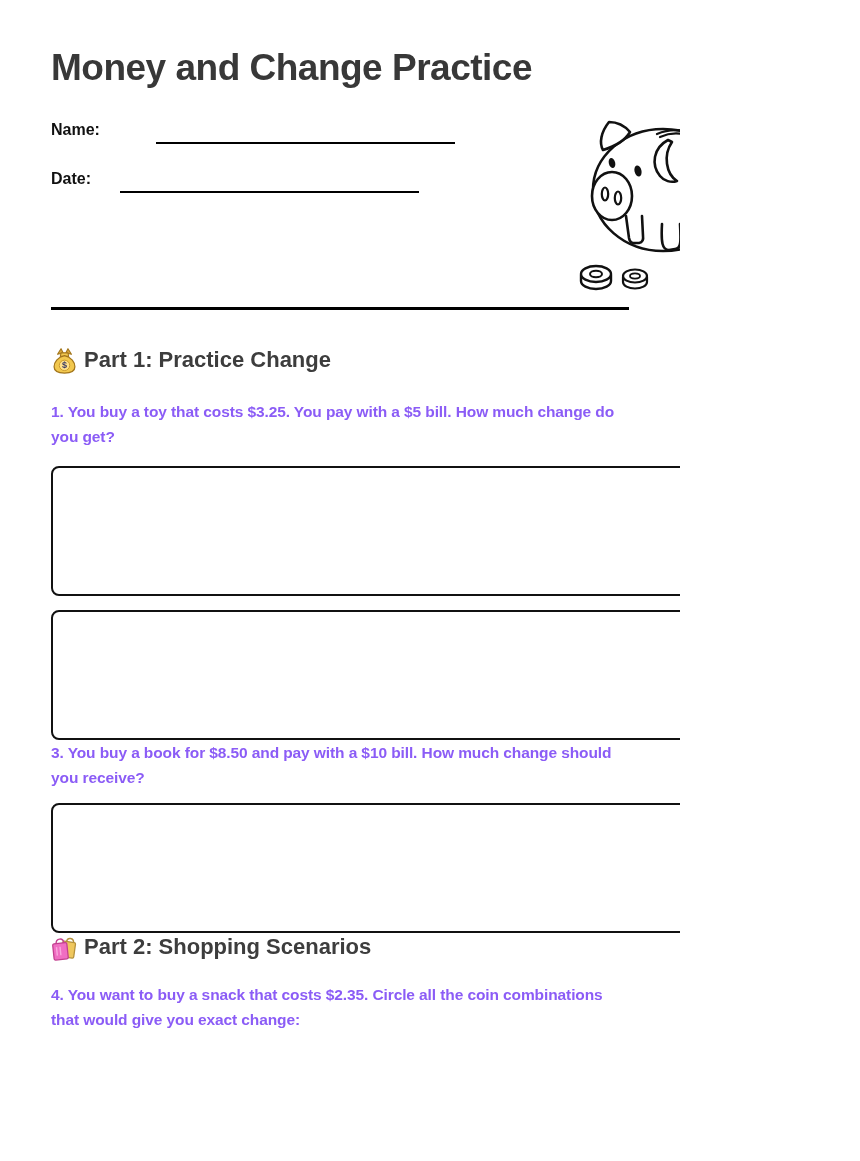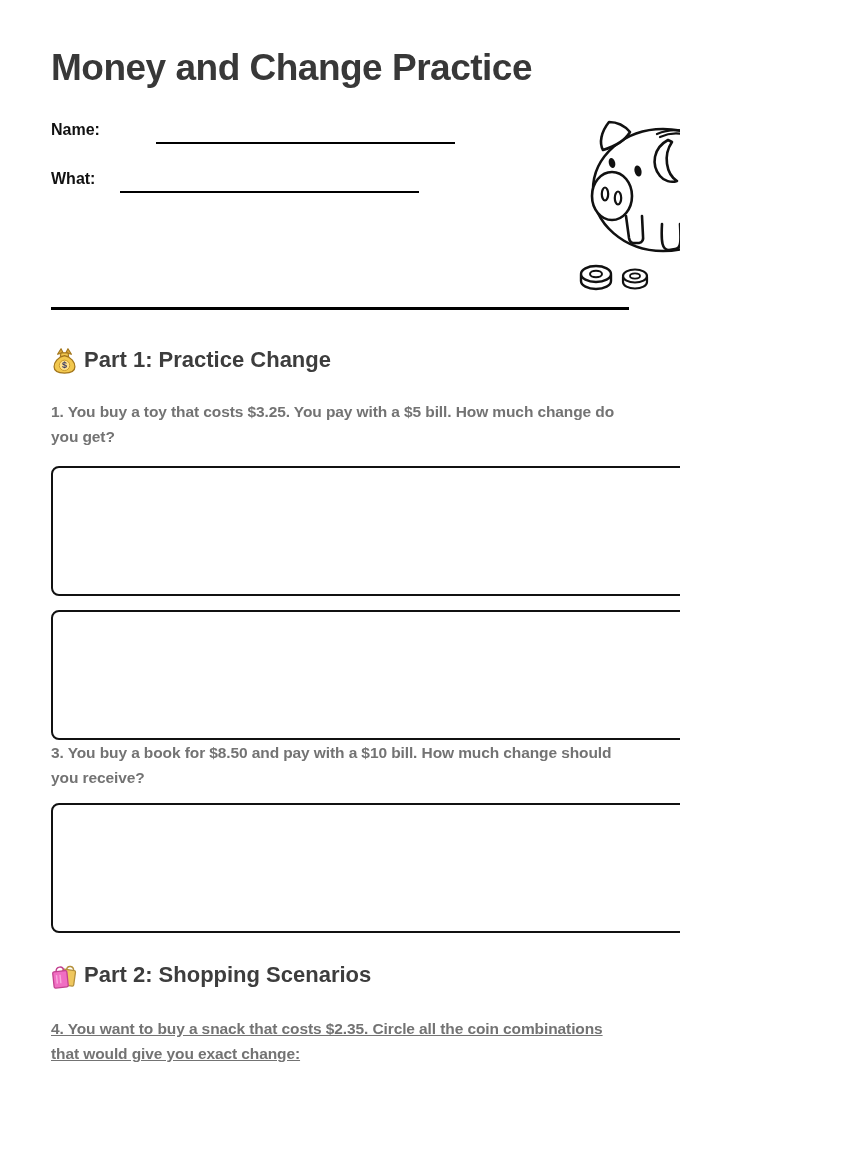--- a/index.html
+++ b/index.html
@@ -53,34 +53,34 @@
   .section-heading {
     display: flex;
     align-items: center;
     gap: 7px;
     font-size: 22px;
     line-height: 28px;
     font-weight: bold;
     color: #3d3d3d;
   }
   .section-heading.part1 { margin-top: 36px; }
-  .section-heading.part2 { margin-top: 28px; }
+  .section-heading.part2 { }
   .heading-icon { width: 26px; height: 27px; display: inline-flex; align-items: center; justify-content: center; }
   
   .question {
     font-size: 15.5px;
     line-height: 25px;
     font-weight: bold;
-    color: #737373;
+    color: #8b5cf6;
     letter-spacing: -0.1px;
   }
   .q1 { margin-top: 25px; }
   .q2 { margin-top: 25px; }
   .q3 { }
-  .q4 { margin-top: 27px; text-decoration: underline; }
+  .q4 { margin-top: 21px; }
   
   .answer-box {
     width: 758px;
     height: 130px;
     border: 2px solid #111111;
     border-radius: 8px;
     background: #ffffff;
   }
   .box1 { margin-top: 17px; }
   .box2 { margin-top: 14px; }
@@ -92,21 +92,21 @@
 <div class="page">
 
   <h1 class="title">Money and Change Practice</h1>
 
   <div class="field-row name">
     <span class="field-label">Name:</span>
     <span class="field-line"></span>
   </div>
 
   <div class="field-row date">
-    <span class="field-label">What:</span>
+    <span class="field-label">Date:</span>
     <span class="field-line"></span>
   </div>
 
   <div class="illustration">
     <svg width="215" height="180" viewBox="0 0 215 180">
       <g fill="none" stroke="#111111" stroke-width="2.6" stroke-linecap="round" stroke-linejoin="round">
 
         <path d="M167,58 C173,49 182,51 181,59 C180,67 172,71 167,66" fill="#ffffff"></path>
 
         <ellipse cx="98" cy="78" rx="70" ry="61" fill="#ffffff"></ellipse>

